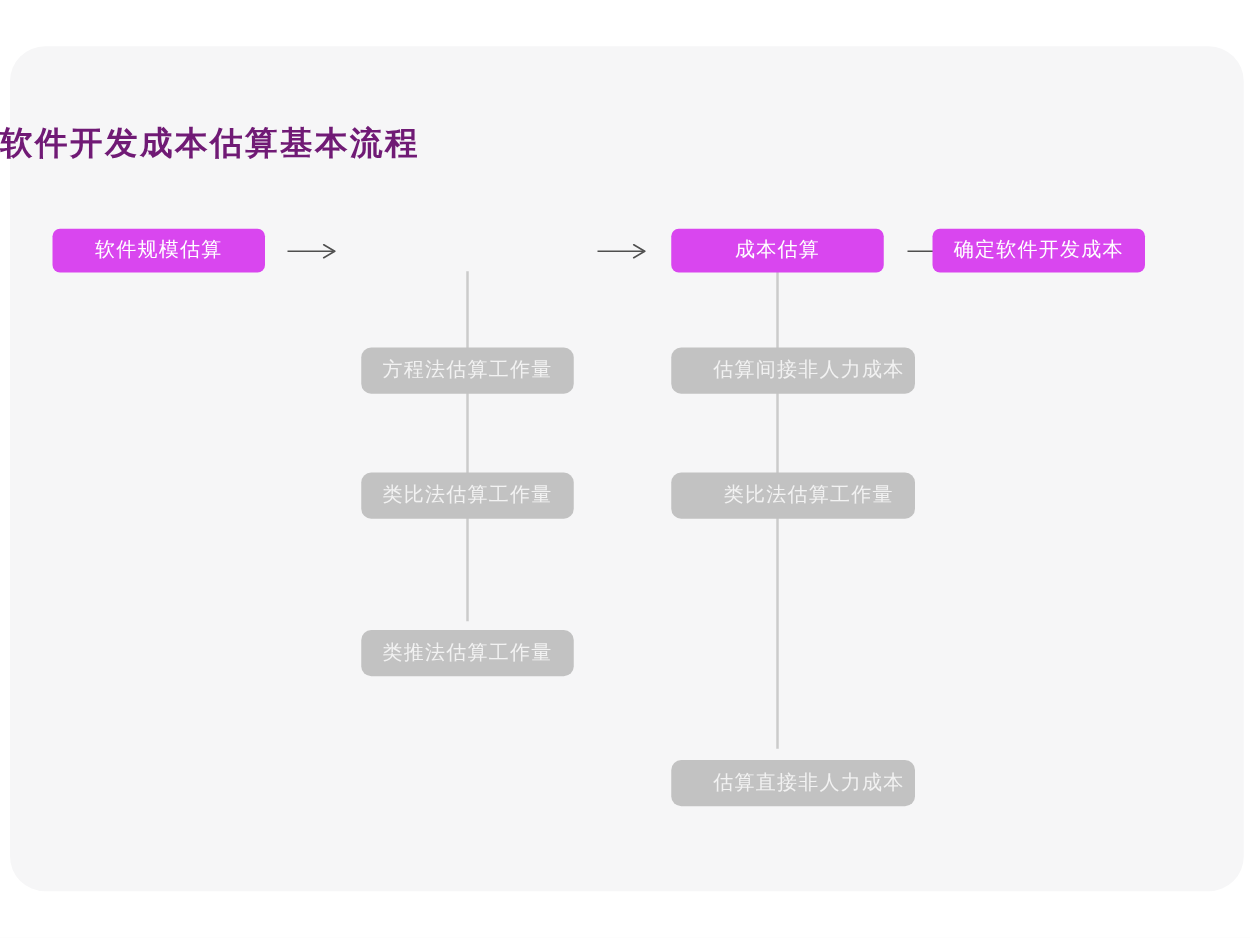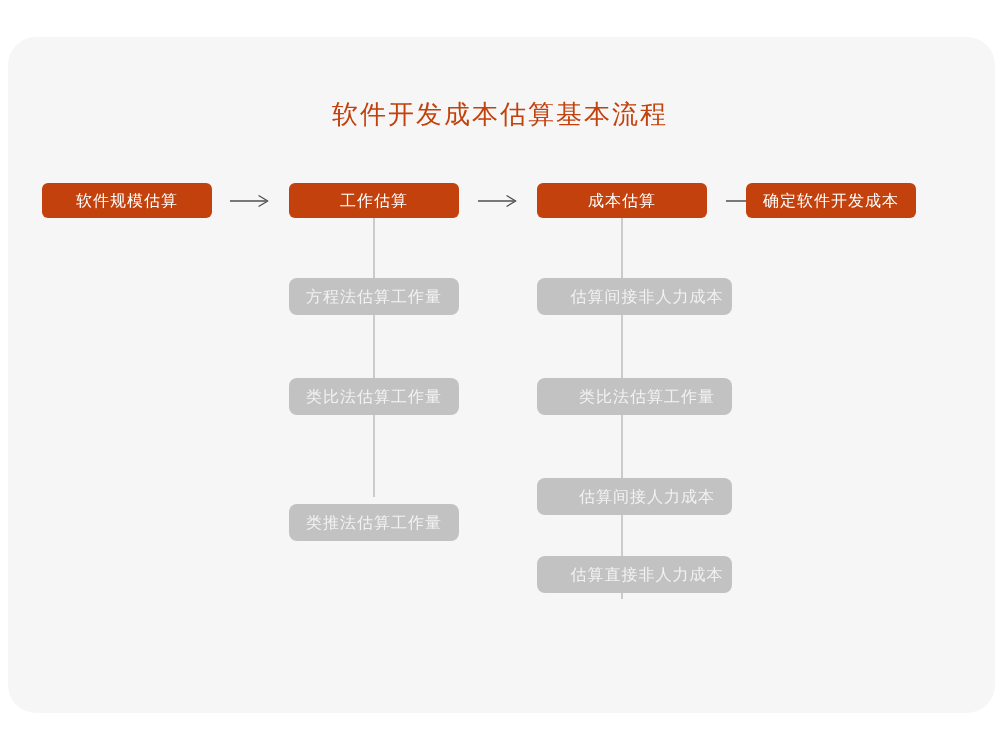--- a/index.html
+++ b/index.html
@@ -23,41 +23,41 @@
     width: 987px;
     height: 676px;
     background: #F6F6F7;
     border-radius: 28px;
   }
   .title {
     position: absolute;
     left: 0;
     top: 97px;
     width: 100%;
-    text-align: center;
+    text-align: left;
     font-size: 26px;
     letter-spacing: 2px;
-    color: #c2410c;
-    font-weight: 400;
+    color: #701a75;
+    font-weight: 700;
   }
   .node {
     position: absolute;
     width: 170px;
     height: 35px;
     line-height: 35px;
     text-align: center;
     font-size: 16px;
     letter-spacing: 1px;
     border-radius: 6px;
     z-index: 2;
     white-space: nowrap;
   }
   .node.main {
     top: 183px;
-    background: #c2410c;
+    background: #d946ef;
     color: #FFFFFF;
   }
   .node.sub {
     width: 170px;
     height: 37px;
     line-height: 37px;
     background: #C2C2C2;
     color: #F2F2F2;
     border-radius: 8px;
   }
@@ -86,21 +86,20 @@
   <div class="vline" style="left:373px; top:217px; height:280px"></div>
   <div class="vline" style="left:621px; top:217px; height:382px"></div>
 
   <div class="node main" style="left:42px">软件规模估算</div>
 
   <svg class="arrow" style="left:228px; top:194px" width="44" height="14" viewBox="0 0 44 14">
     <line x1="2" y1="7" x2="38.5" y2="7" stroke="#4F4F4F" stroke-width="1.3"></line>
     <polyline points="31,1.8 39.8,7 31,12.2" fill="none" stroke="#4F4F4F" stroke-width="1.3" stroke-linecap="round" stroke-linejoin="round"></polyline>
   </svg>
 
-  <div class="node main" style="left:289px">工作估算</div>
 
   <svg class="arrow" style="left:476px; top:194px" width="44" height="14" viewBox="0 0 44 14">
     <line x1="2" y1="7" x2="38.5" y2="7" stroke="#4F4F4F" stroke-width="1.3"></line>
     <polyline points="31,1.8 39.8,7 31,12.2" fill="none" stroke="#4F4F4F" stroke-width="1.3" stroke-linecap="round" stroke-linejoin="round"></polyline>
   </svg>
 
   <div class="node main" style="left:537px">成本估算</div>
 
   <svg class="arrow" style="left:724px; top:194px" width="44" height="14" viewBox="0 0 44 14">
     <line x1="2" y1="7" x2="38.5" y2="7" stroke="#4F4F4F" stroke-width="1.3"></line>
@@ -108,16 +107,15 @@
   </svg>
 
   <div class="node main" style="left:746px">确定软件开发成本</div>
 
   <div class="node sub col-work" style="top:378px">类比法估算工作量</div>
   <div class="node sub col-work" style="top:278px">方程法估算工作量</div>
   <div class="node sub col-work" style="top:504px">类推法估算工作量</div>
 
   <div class="node sub col-cost" style="top:278px">估算间接非人力成本</div>
   <div class="node sub col-cost" style="top:378px">类比法估算工作量</div>
-  <div class="node sub col-cost" style="top:478px">估算间接人力成本</div>
-  <div class="node sub col-cost" style="top:556px">估算直接非人力成本</div>
+  <div class="node sub col-cost" style="top:608px">估算直接非人力成本</div>
 
 </div>
 
 </body></html>

